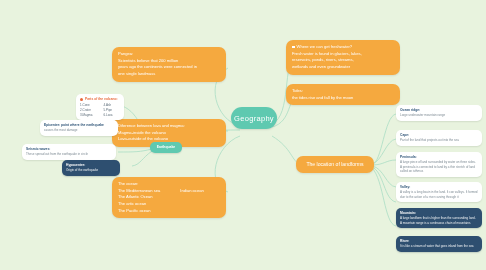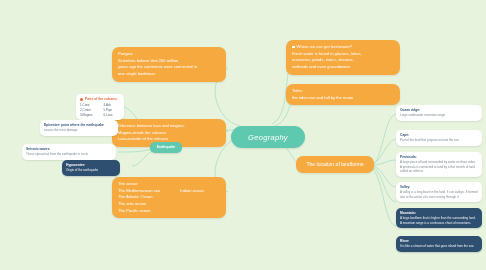--- a/index.html
+++ b/index.html
@@ -138,21 +138,21 @@
 
       <path d="M372,164 C382,164 384,116 396,114"></path>
       <path d="M372,164 C382,162 386,140 396,139"></path>
       <path d="M372,165 C384,165 386,160 396,160"></path>
       <path d="M372,166 C384,168 386,186 396,187"></path>
       <path d="M372,167 C384,172 384,200 396,202"></path>
       <path d="M372,168 C384,180 384,224 396,226"></path>
     </g>
   </svg>
 
-  <div class="node center-node" style="left:231px; top:126px; width:74px; height:22px;font-style:italic;">Geography</div>
+  <div class="node center-node" style="left:231px; top:107px; width:46px; height:22px;">Geography</div>
 
   <div class="node orange" style="left:112px; top:47px; width:114px;">
     <span class="ln">Pangea:</span>
     <span class="ln">Scientists believe that 200 million</span>
     <span class="ln">years ago the continents were connected in</span>
     <span class="ln">one single landmass</span>
   </div>
 
   <div class="node orange" style="left:112px; top:119px; width:114px;">
     <span class="ln">Diference between lava and magma:</span>

